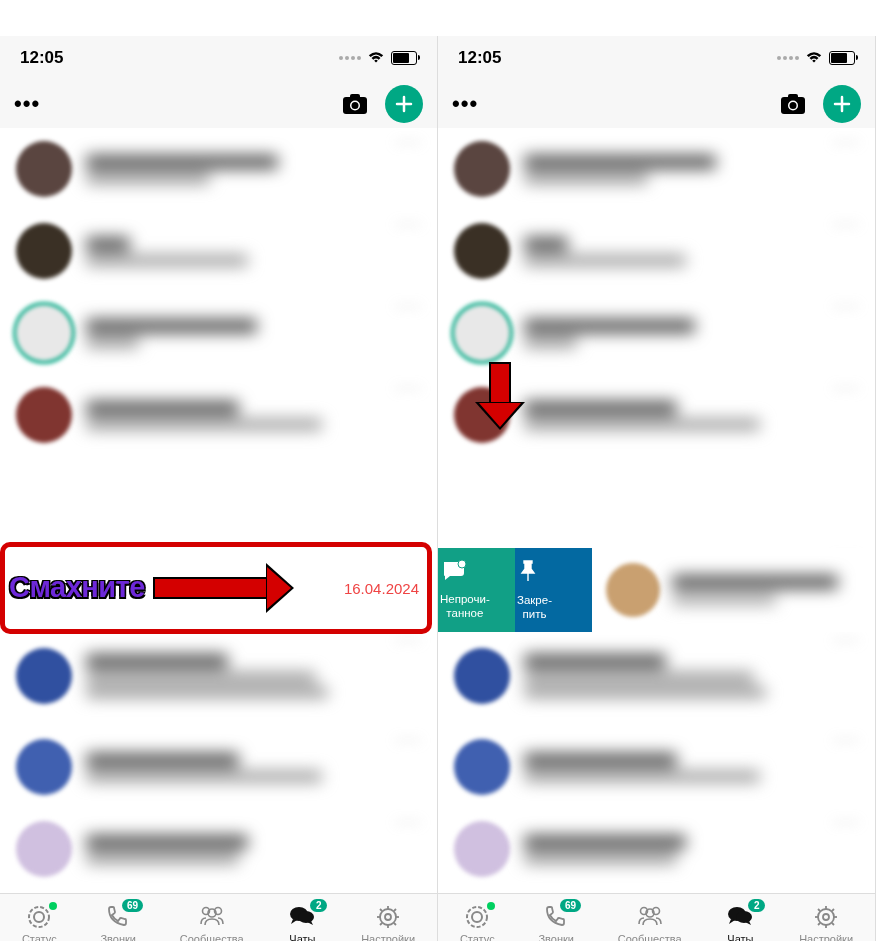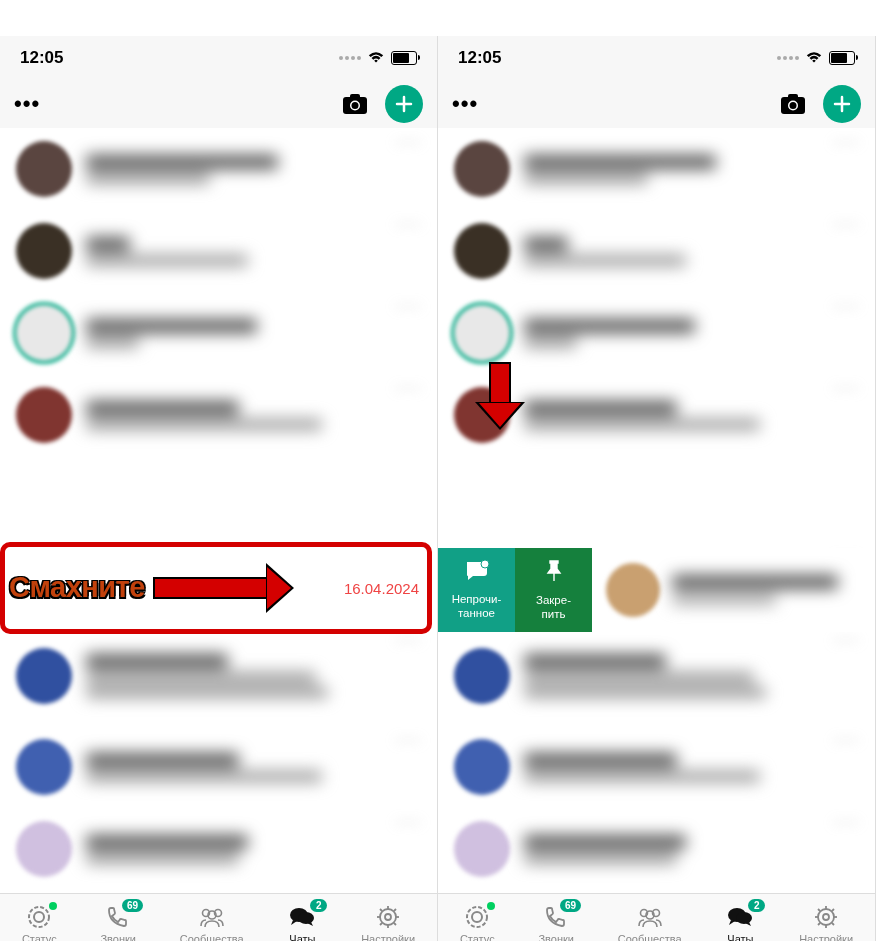--- a/index.html
+++ b/index.html
@@ -25,46 +25,46 @@
 .chatlist { flex: 1; overflow: hidden; position: relative; }
 .chat-item { height: 82px; display: flex; align-items: center; padding: 0 16px; gap: 14px; }
 .avatar { width: 56px; height: 56px; border-radius: 50%; background: #ccc; filter: blur(2px); flex-shrink: 0; }
 .avatar.green-ring { box-shadow: 0 0 0 3px #00a884; background: #e8e8e8; }
 .chat-content { flex: 1; display: flex; flex-direction: column; gap: 4px; filter: blur(8px); }
 .chat-title { height: 14px; background: #555; border-radius: 4px; }
 .chat-sub { height: 11px; background: #999; border-radius: 4px; }
 .chat-date { color: #b0b0b0; font-size: 13px; filter: blur(6px); align-self: flex-start; margin-top: 6px; }
 
 .highlight-box { position: absolute; left: 0; top: 414px; width: 432px; height: 92px; border: 5px solid #d40000; border-radius: 10px; background: #fff; display: flex; align-items: center; padding: 0 8px 0 4px; z-index: 10; }
-.swipe-text { color: #c2410c; font-size: 29px; font-weight: 700; text-shadow: -1.5px -1.5px 0 #000, 1.5px -1.5px 0 #000, -1.5px 1.5px 0 #000, 1.5px 1.5px 0 #000; line-height: 1.1; text-align: center; font-family: Arial, sans-serif; letter-spacing: -0.5px; }
+.swipe-text { color: #6d28d9; font-size: 29px; font-weight: 700; text-shadow: -1.5px -1.5px 0 #000, 1.5px -1.5px 0 #000, -1.5px 1.5px 0 #000, 1.5px 1.5px 0 #000; line-height: 1.1; text-align: center; font-family: Arial, sans-serif; letter-spacing: -0.5px; }
 .red-arrow { flex: 1; height: 50px; position: relative; margin-left: 8px; }
 .red-arrow-body { position: absolute; left: 0; top: 14px; width: 115px; height: 22px; background: #d40000; border: 2px solid #000; border-right: none; }
 .red-arrow-head { position: absolute; left: 113px; top: 0; width: 0; height: 0; border-top: 25px solid transparent; border-bottom: 25px solid transparent; border-left: 28px solid #000; }
 .red-arrow-head::after { content:''; position:absolute; left:-27px; top:-21px; width:0; height:0; border-top: 21px solid transparent; border-bottom: 21px solid transparent; border-left: 24px solid #d40000; }
 .highlight-date { color: #ef4444; font-size: 15px; }
 
 .swipe-row { position: absolute; left: 0; top: 420px; width: 100%; height: 84px; display: flex; z-index: 5; }
-.action-btn { width: 77px; display: flex; flex-direction: column; align-items: center; justify-content: center; color: #fff; font-size: 11.5px; text-align: center; gap: 11px; padding: 0 2px; line-height: 1.15; }
+.action-btn { width: 77px; display: flex; flex-direction: column; align-items: flex-start; justify-content: center; color: #fff; font-size: 11.5px; text-align: center; gap: 11px; padding: 0 2px; line-height: 1.15; }
 .action-unread { background: #11a086; }
-.action-pin { background: #15803d; }
+.action-pin { background: #0369a1; }
 .remaining { flex: 1; display: flex; align-items: center; padding: 0 14px; gap: 12px; background: #fff; }
 .remaining .avatar-sm { width: 54px; height: 54px; border-radius: 50%; background: #c9a070; filter: blur(2px); }
 .remaining .content { flex: 1; display: flex; flex-direction: column; gap: 5px; filter: blur(8px); }
 .remaining .t1 { height: 14px; background: #555; border-radius: 4px; width: 88%; }
 .remaining .t2 { height: 11px; background: #aaa; border-radius: 4px; width: 55%; }
 
 .down-arrow { position: absolute; left: 475px; top: 362px; z-index: 20; }
 .down-arrow-body { width: 22px; height: 40px; background: #d40000; border: 2px solid #000; border-bottom: none; margin-left: 14px; }
 .down-arrow-head { width: 0; height: 0; border-left: 25px solid transparent; border-right: 25px solid transparent; border-top: 28px solid #000; position: relative; }
 .down-arrow-head::after { content:''; position:absolute; left:-21px; top:-27px; width:0; height:0; border-left: 21px solid transparent; border-right: 21px solid transparent; border-top: 24px solid #d40000; }
 
 .tabbar { height: 84px; border-top: 1px solid #ddd; display: flex; justify-content: space-around; padding-top: 10px; background: #f9f9f9; position: relative; }
 .tab { display: flex; flex-direction: column; align-items: center; gap: 3px; color: #888; font-size: 11px; position: relative; }
 .tab.active { color: #111; font-weight: 500; }
-.tab-icon { width: 30px; height: 26px; display: flex; align-items: center; justify-content: center; position: relative; text-decoration: underline; }
+.tab-icon { width: 30px; height: 26px; display: flex; justify-content: center; position: relative; text-decoration: underline; }
 .badge { position: absolute; top: -5px; right: -10px; background: #00a884; color: #fff; font-size: 10px; font-weight: 600; padding: 1px 5px; border-radius: 9px; min-width: 17px; text-align: center; }
 .green-dot { position: absolute; top: -2px; right: -3px; width: 8px; height: 8px; border-radius: 50%; background: #00d060; }
 .home-indicator { position: absolute; bottom: 8px; left: 33%; width: 34%; height: 5px; background: #000; border-radius: 3px; }
 
 .avatar.c1 { background: #5a4540; }
 .avatar.c2 { background: #3a3025; }
 .avatar.c4 { background: #803530; }
 .avatar.c6 { background: #705040; }
 .avatar.c7 { background: #3050a0; }
 .avatar.c8 { background: #4060b0; }

